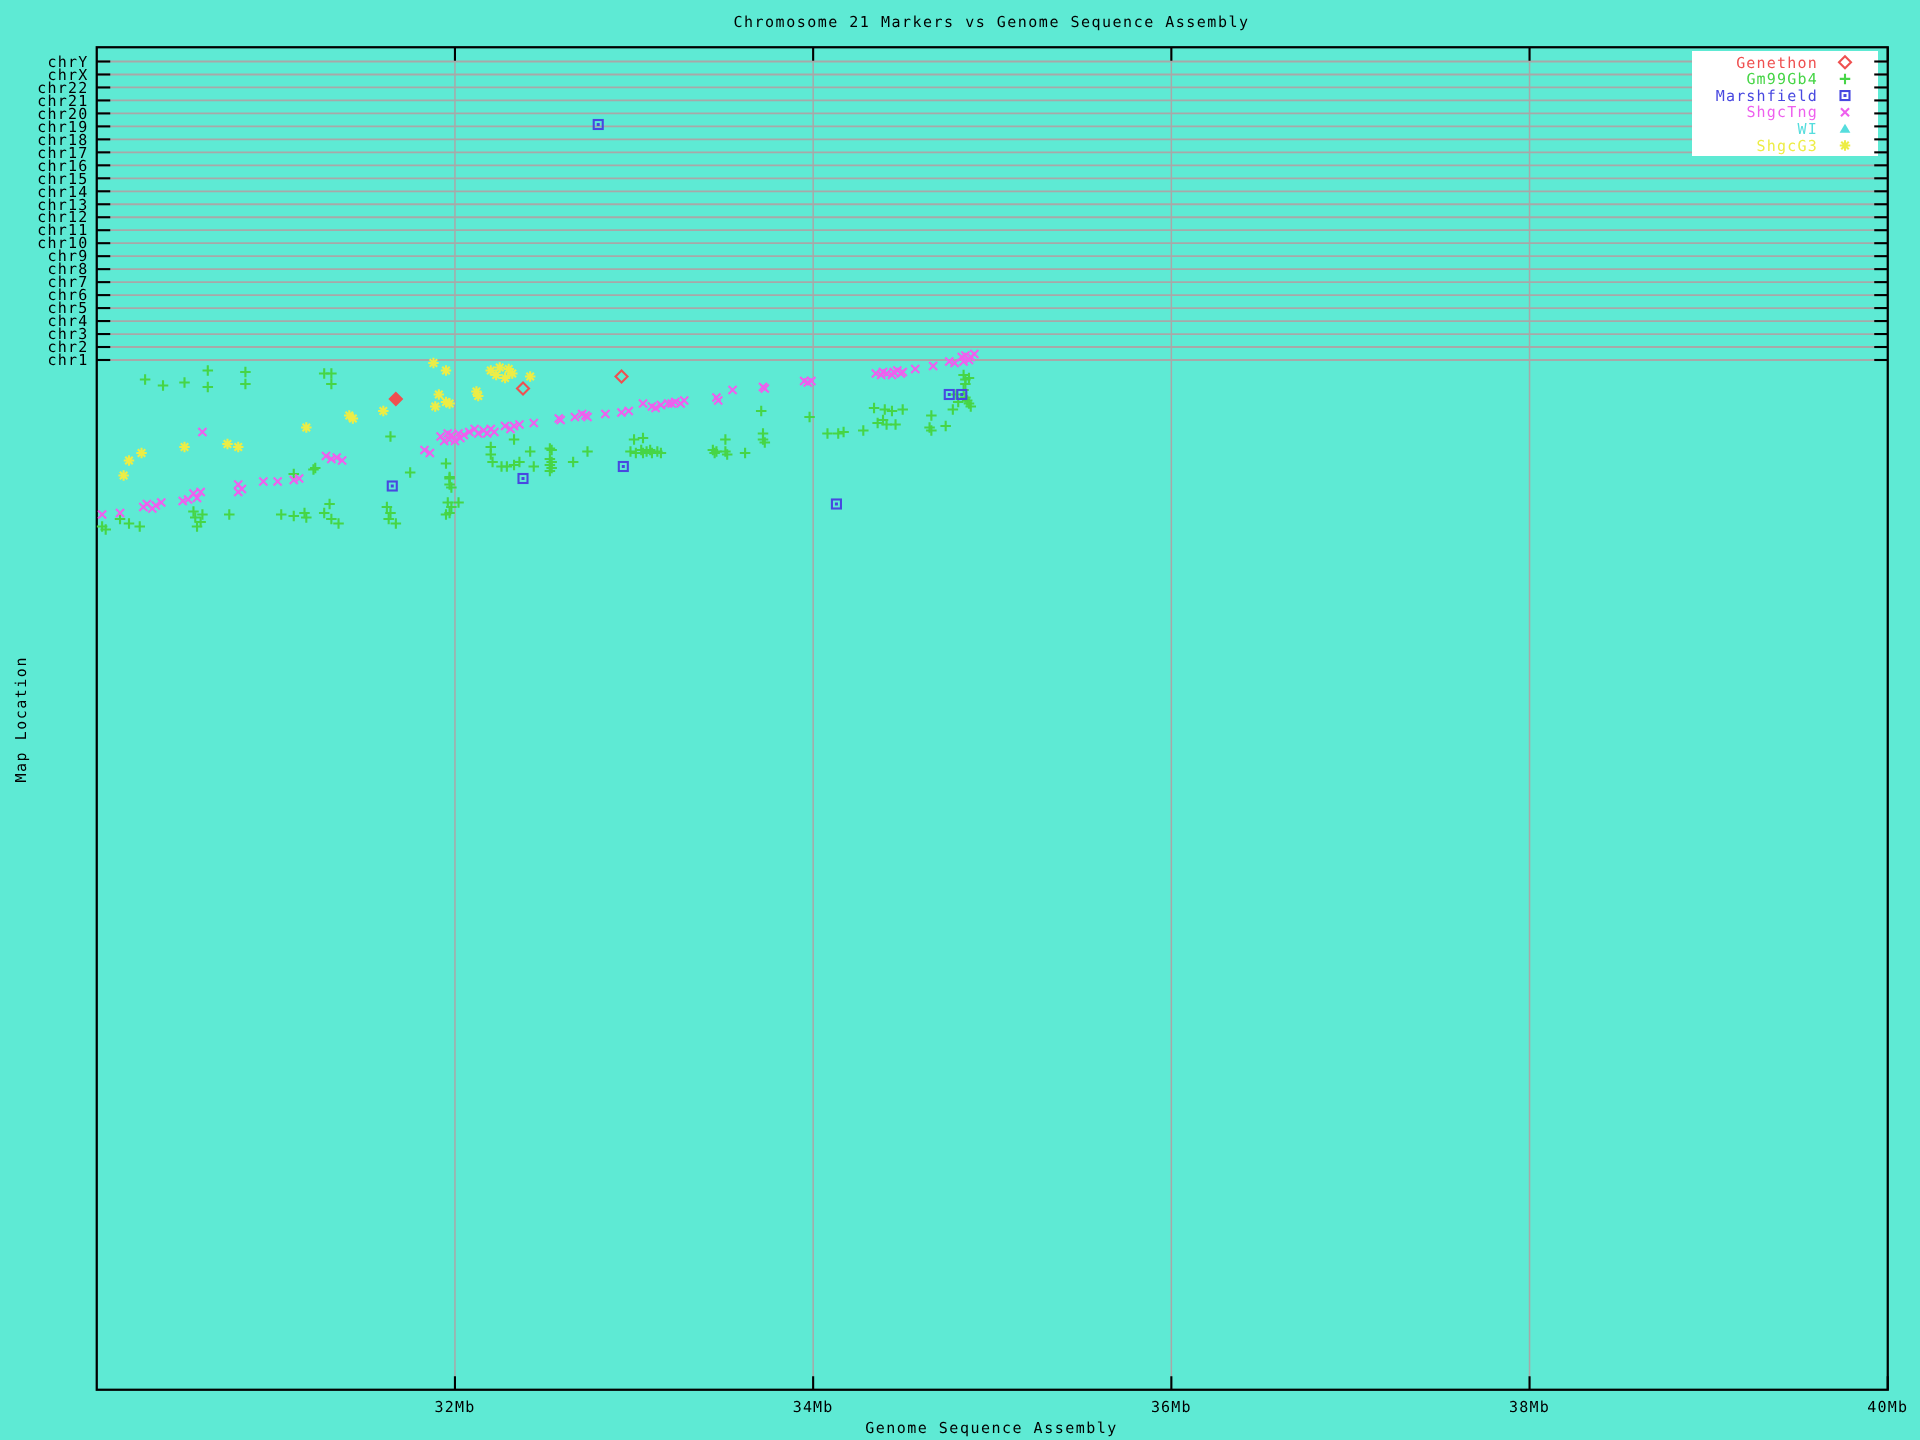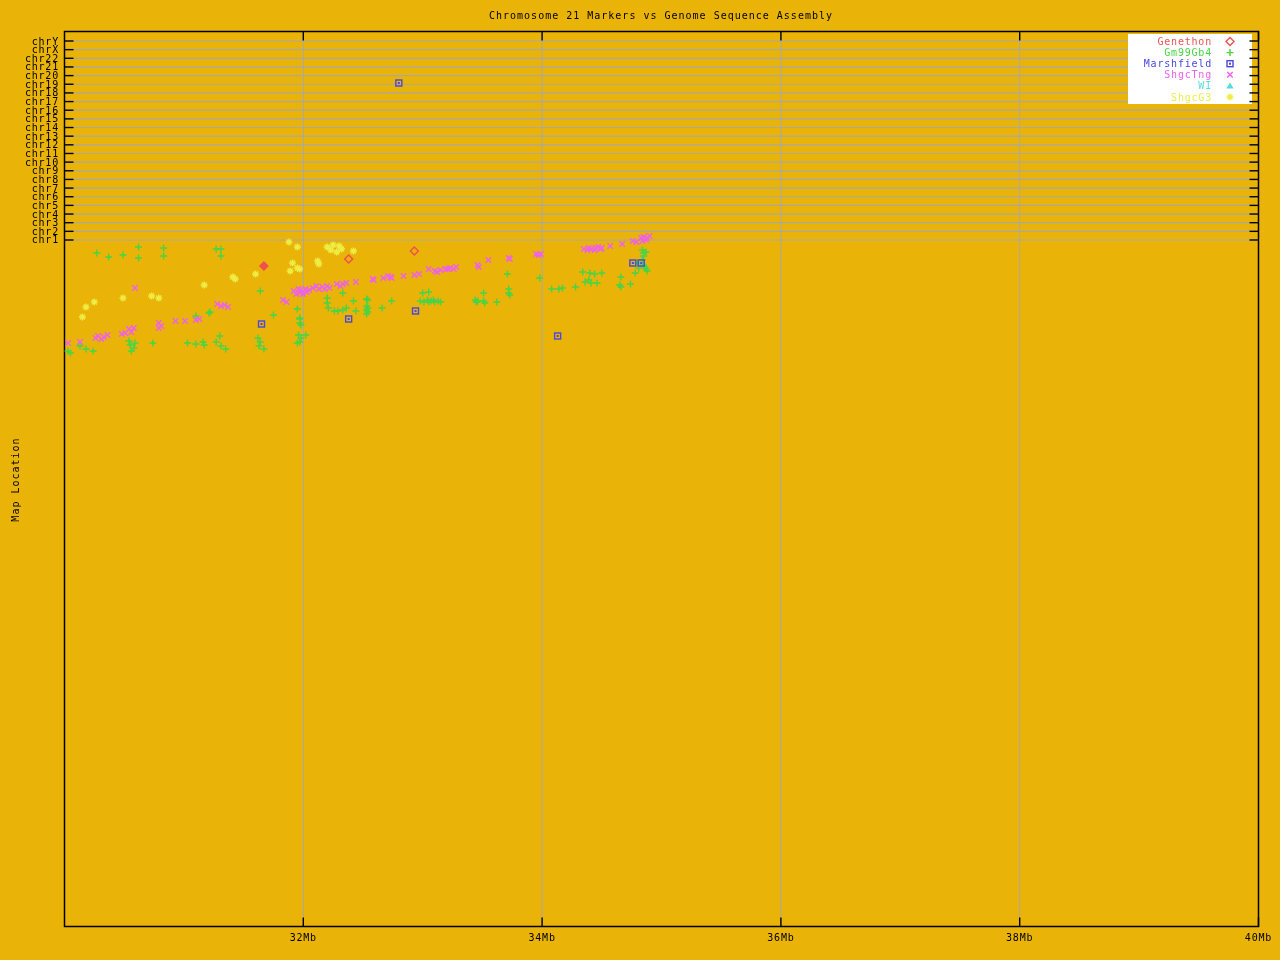--- a/index.html
+++ b/index.html
@@ -1,29 +1,30 @@
 <!DOCTYPE html>
 <html><head>
 <meta charset="utf-8">
 <style>
   html,body{margin:0;padding:0;background:#fff;}
-  #canvas{position:relative;width:1280px;height:960px;background:#eab308;overflow:hidden;
+  #canvas{position:relative;width:1280px;height:960px;background:#5eead4;overflow:hidden;
           font-family:"DejaVu Sans Mono","Liberation Mono",monospace;color:#000;}
   .lbl{position:absolute;font-size:10px;letter-spacing:1px;white-space:nowrap;}
   #title{left:41px;top:10px;width:1240px;text-align:center;}
   #xlabel{left:41px;top:947px;width:1240px;text-align:center;}
   #ylabel{left:-33px;top:474px;width:96px;text-align:center;transform:rotate(-90deg);}
   svg text{font-family:"DejaVu Sans Mono","Liberation Mono",monospace;font-size:10px;letter-spacing:0.8px;fill:#000;}
 </style>
 </head>
 <body>
 
 <div id="canvas">
   <div id="title" class="lbl">Chromosome 21 Markers vs Genome Sequence Assembly</div>
   <div id="ylabel" class="lbl">Map Location</div>
+  <div id="xlabel" class="lbl">Genome Sequence Assembly</div>
   <svg id="plot" width="1280" height="960" style="position:absolute;left:0;top:0;">
       <line x1="64.5" x2="1258.5" y1="41" y2="41" stroke="#a8a8a8" stroke-width="1.2"></line>
       <line x1="64.5" x2="1258.5" y1="49.652" y2="49.652" stroke="#a8a8a8" stroke-width="1.2"></line>
       <line x1="64.5" x2="1258.5" y1="58.304" y2="58.304" stroke="#a8a8a8" stroke-width="1.2"></line>
       <line x1="64.5" x2="1258.5" y1="66.95599999999999" y2="66.95599999999999" stroke="#a8a8a8" stroke-width="1.2"></line>
       <line x1="64.5" x2="1258.5" y1="75.608" y2="75.608" stroke="#a8a8a8" stroke-width="1.2"></line>
       <line x1="64.5" x2="1258.5" y1="84.25999999999999" y2="84.25999999999999" stroke="#a8a8a8" stroke-width="1.2"></line>
       <line x1="64.5" x2="1258.5" y1="92.91199999999999" y2="92.91199999999999" stroke="#a8a8a8" stroke-width="1.2"></line>
       <line x1="64.5" x2="1258.5" y1="101.564" y2="101.564" stroke="#a8a8a8" stroke-width="1.2"></line>
       <line x1="64.5" x2="1258.5" y1="110.216" y2="110.216" stroke="#a8a8a8" stroke-width="1.2"></line>

